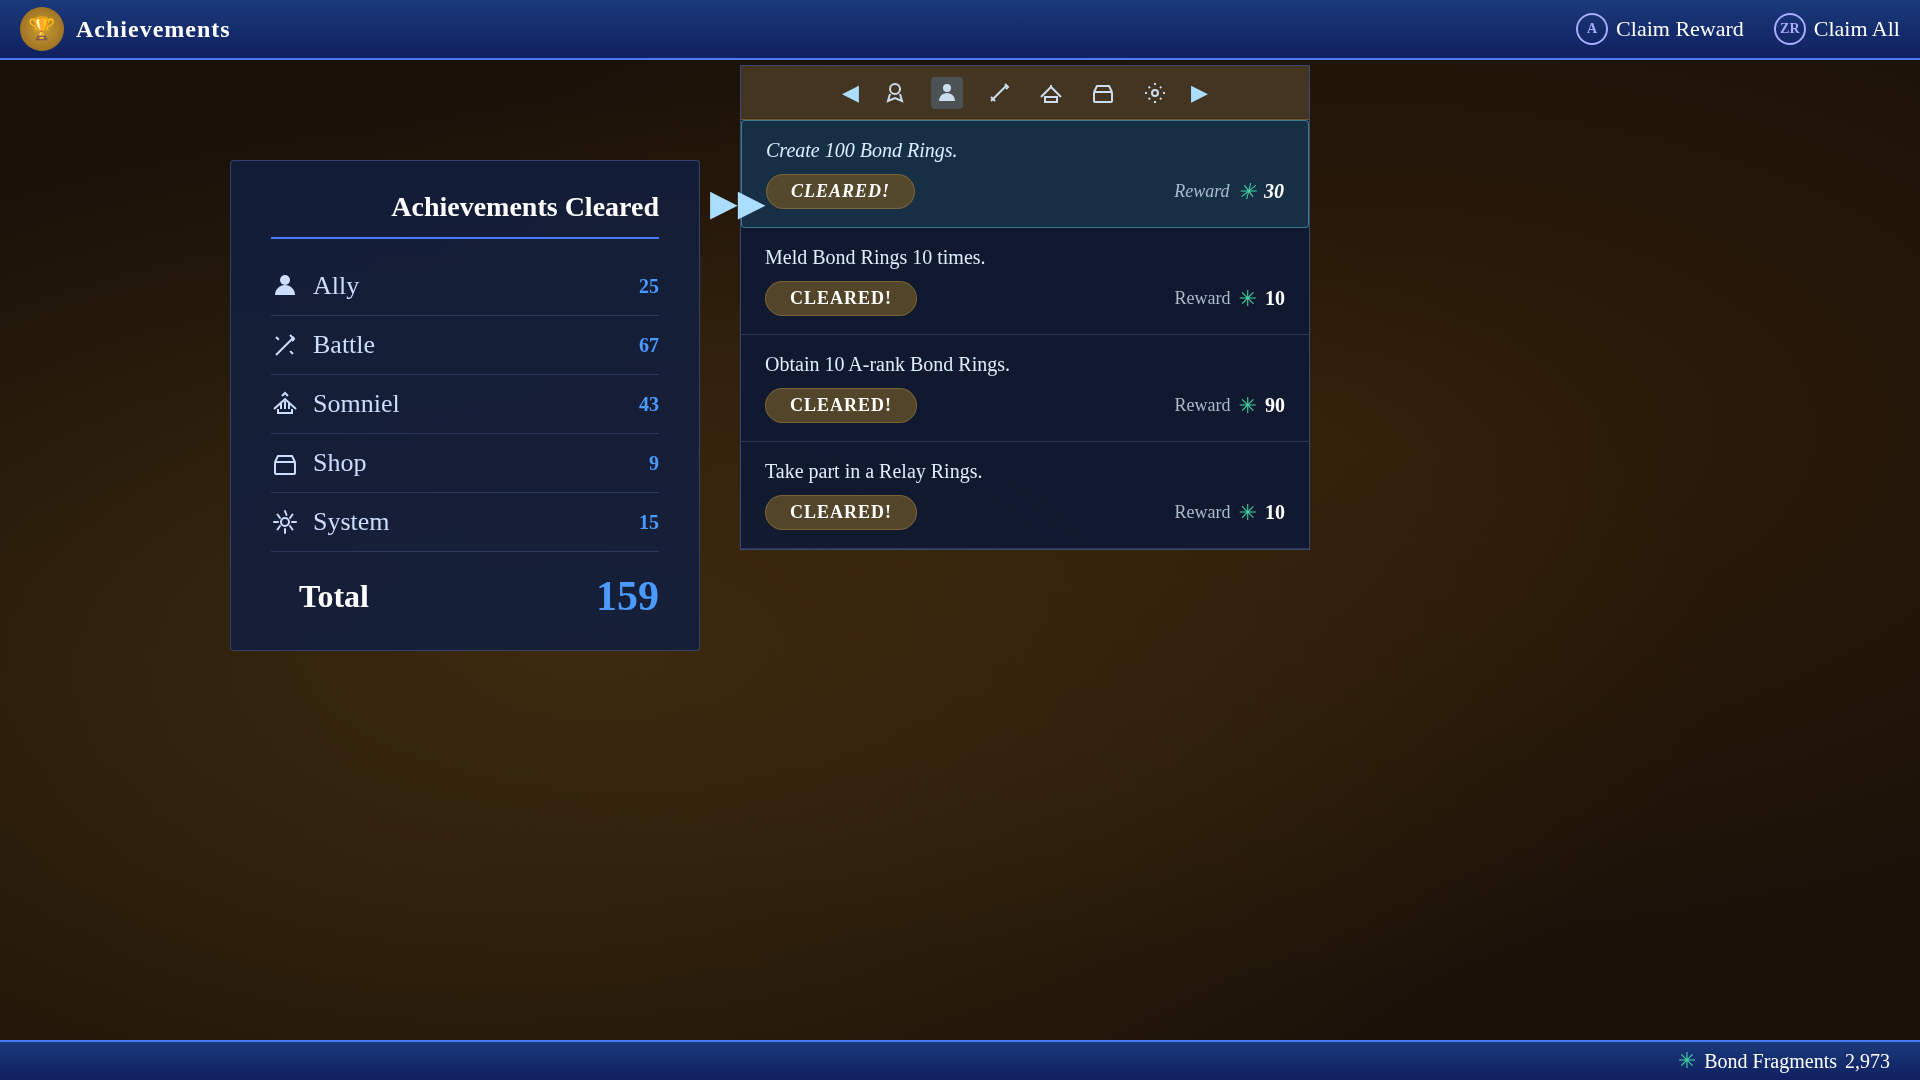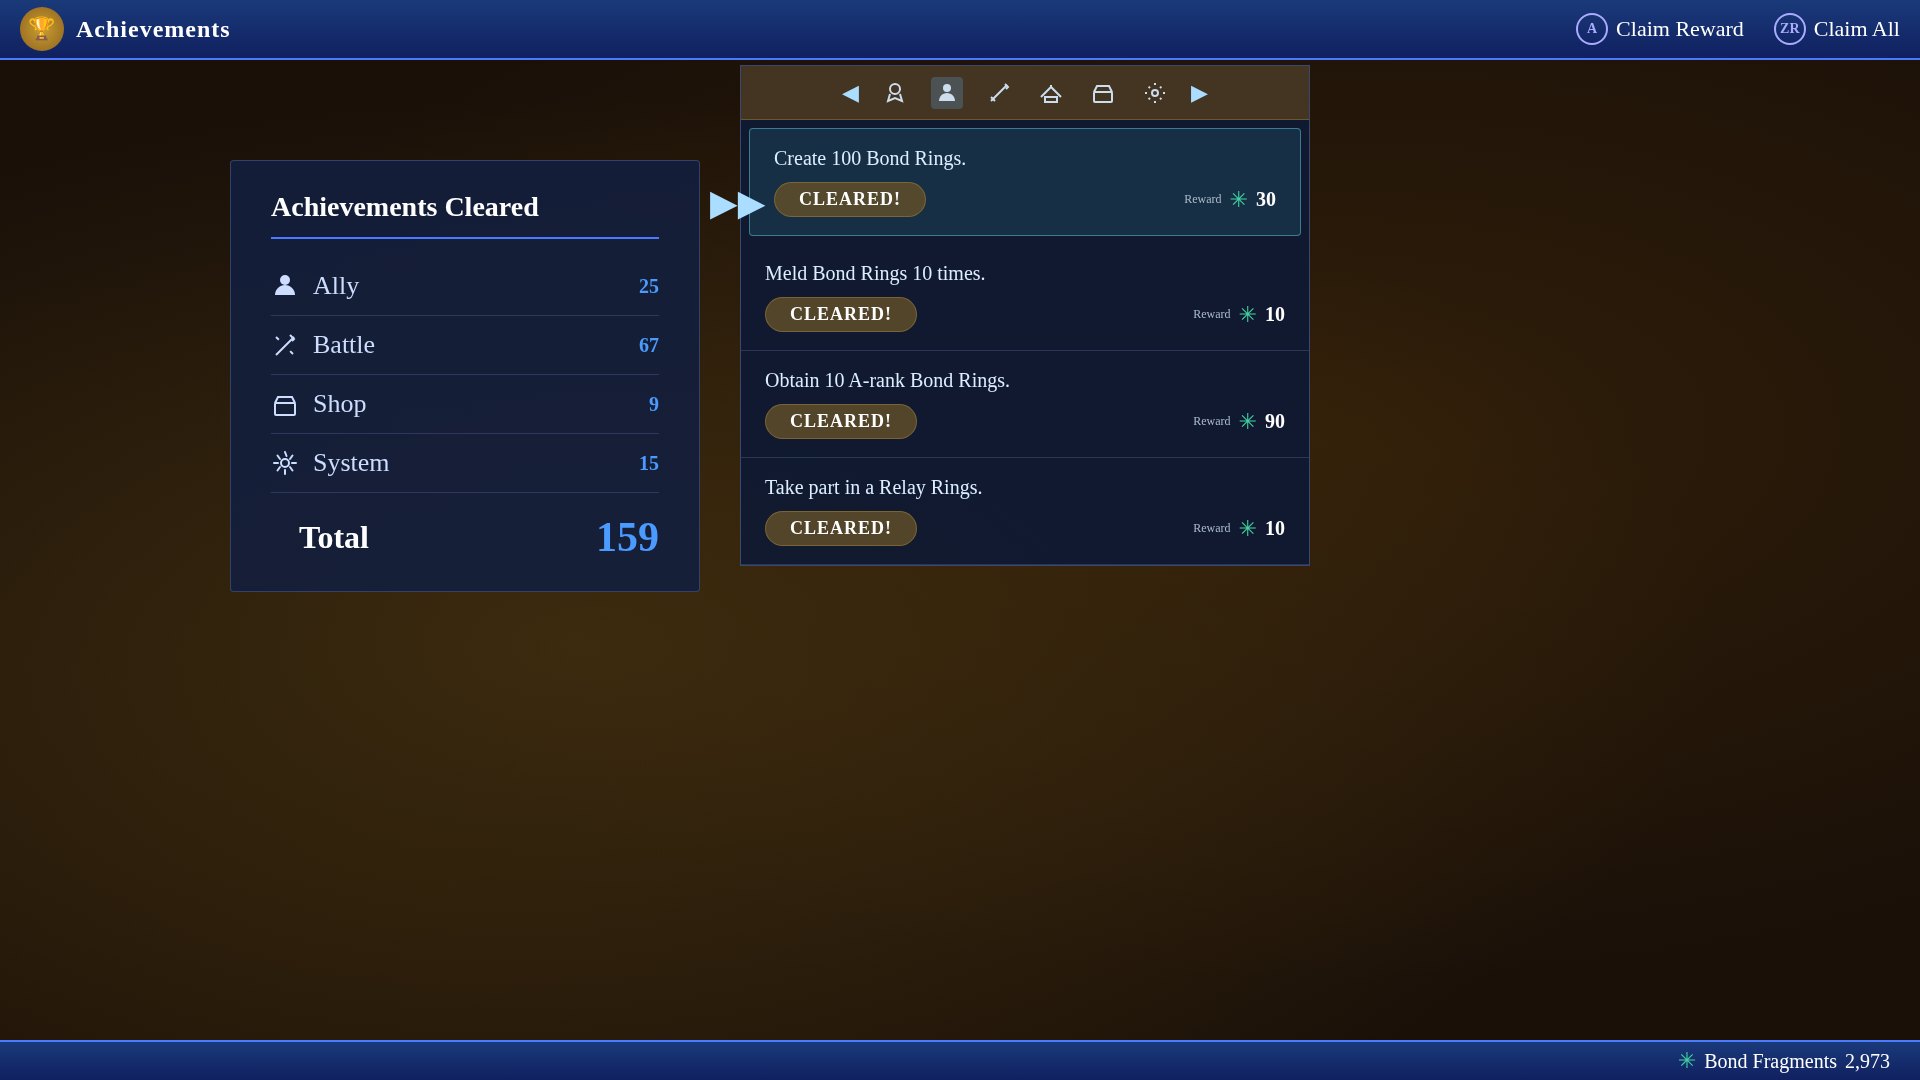--- a/index.html
+++ b/index.html
@@ -136,21 +136,21 @@
       border: 1px solid rgba(100, 120, 180, 0.4);
       border-radius: 4px;
       padding: 30px 40px;
       z-index: 5;
     }
 
     .achievements-cleared-title {
       color: #ffffff;
       font-size: 28px;
       font-weight: bold;
-      text-align: left;
+      text-align: right;
       margin-bottom: 18px;
       padding-bottom: 14px;
       border-bottom: 2px solid #4a7aff;
     }
 
     .achievement-row {
       display: flex;
       align-items: center;
       justify-content: space-between;
       padding: 14px 0;
@@ -250,22 +250,22 @@
 
     
     .achievement-card {
       padding: 18px 24px;
       border-bottom: 1px solid rgba(80, 100, 140, 0.4);
     }
 
     .achievement-card.highlighted {
       background: rgba(40, 100, 120, 0.3);
       border: 1px solid rgba(100, 200, 220, 0.5);
-      margin: 8px;
       border-radius: 4px;
+      font-style: italic;
     }
 
     .achievement-card-title {
       color: #ddeeff;
       font-size: 20px;
       margin-bottom: 12px;
     }
 
     .achievement-card-bottom {
       display: flex;
@@ -286,21 +286,21 @@
 
     .reward-section {
       display: flex;
       align-items: center;
       gap: 8px;
       margin-left: auto;
     }
 
     .reward-label {
       color: #aabbcc;
-      font-size: 12px;
+      font-size: 18px;
     }
 
     .reward-star {
       color: #40d0a0;
       font-size: 22px;
     }
 
     .reward-value {
       color: #ffffff;
       font-size: 20px;
@@ -363,20 +363,36 @@
           <line x1="3" y1="23" x2="21" y2="5"></line>
           <line x1="3" y1="5" x2="21" y2="23" stroke-dasharray="4 16"></line>
           <path d="M17 3 L21 7 L19 9" stroke="#ccddff" fill="none"></path>
         </svg>
       </div>
       <span class="row-label">Battle</span>
     </div>
     <span class="row-count">67</span>
   </div>
 
+  <div class="achievement-row">
+    <div class="achievement-row-left">
+      <div class="row-icon">
+        <svg width="26" height="26" viewBox="0 0 26 26" fill="none" stroke="#ccddff" stroke-width="2">
+          <path d="M2 18 L13 8 L24 18" fill="none"></path>
+          <path d="M6 18 L6 22 L20 22 L20 18"></path>
+          <line x1="9" y1="12" x2="9" y2="18"></line>
+          <line x1="13" y1="10" x2="13" y2="18"></line>
+          <line x1="17" y1="12" x2="17" y2="18"></line>
+          <path d="M10 5 L13 2 L16 5" fill="none"></path>
+        </svg>
+      </div>
+      <span class="row-label">Somniel</span>
+    </div>
+    <span class="row-count">43</span>
+  </div>
 
   <div class="achievement-row">
     <div class="achievement-row-left">
       <div class="row-icon">
         <svg width="26" height="26" viewBox="0 0 26 26" fill="none" stroke="#ccddff" stroke-width="2">
           <rect x="3" y="12" width="20" height="12" rx="1"></rect>
           <path d="M3 12 L6 6 L20 6 L23 12"></path>
           <line x1="3" y1="12" x2="23" y2="12"></line>
         </svg>
       </div>

